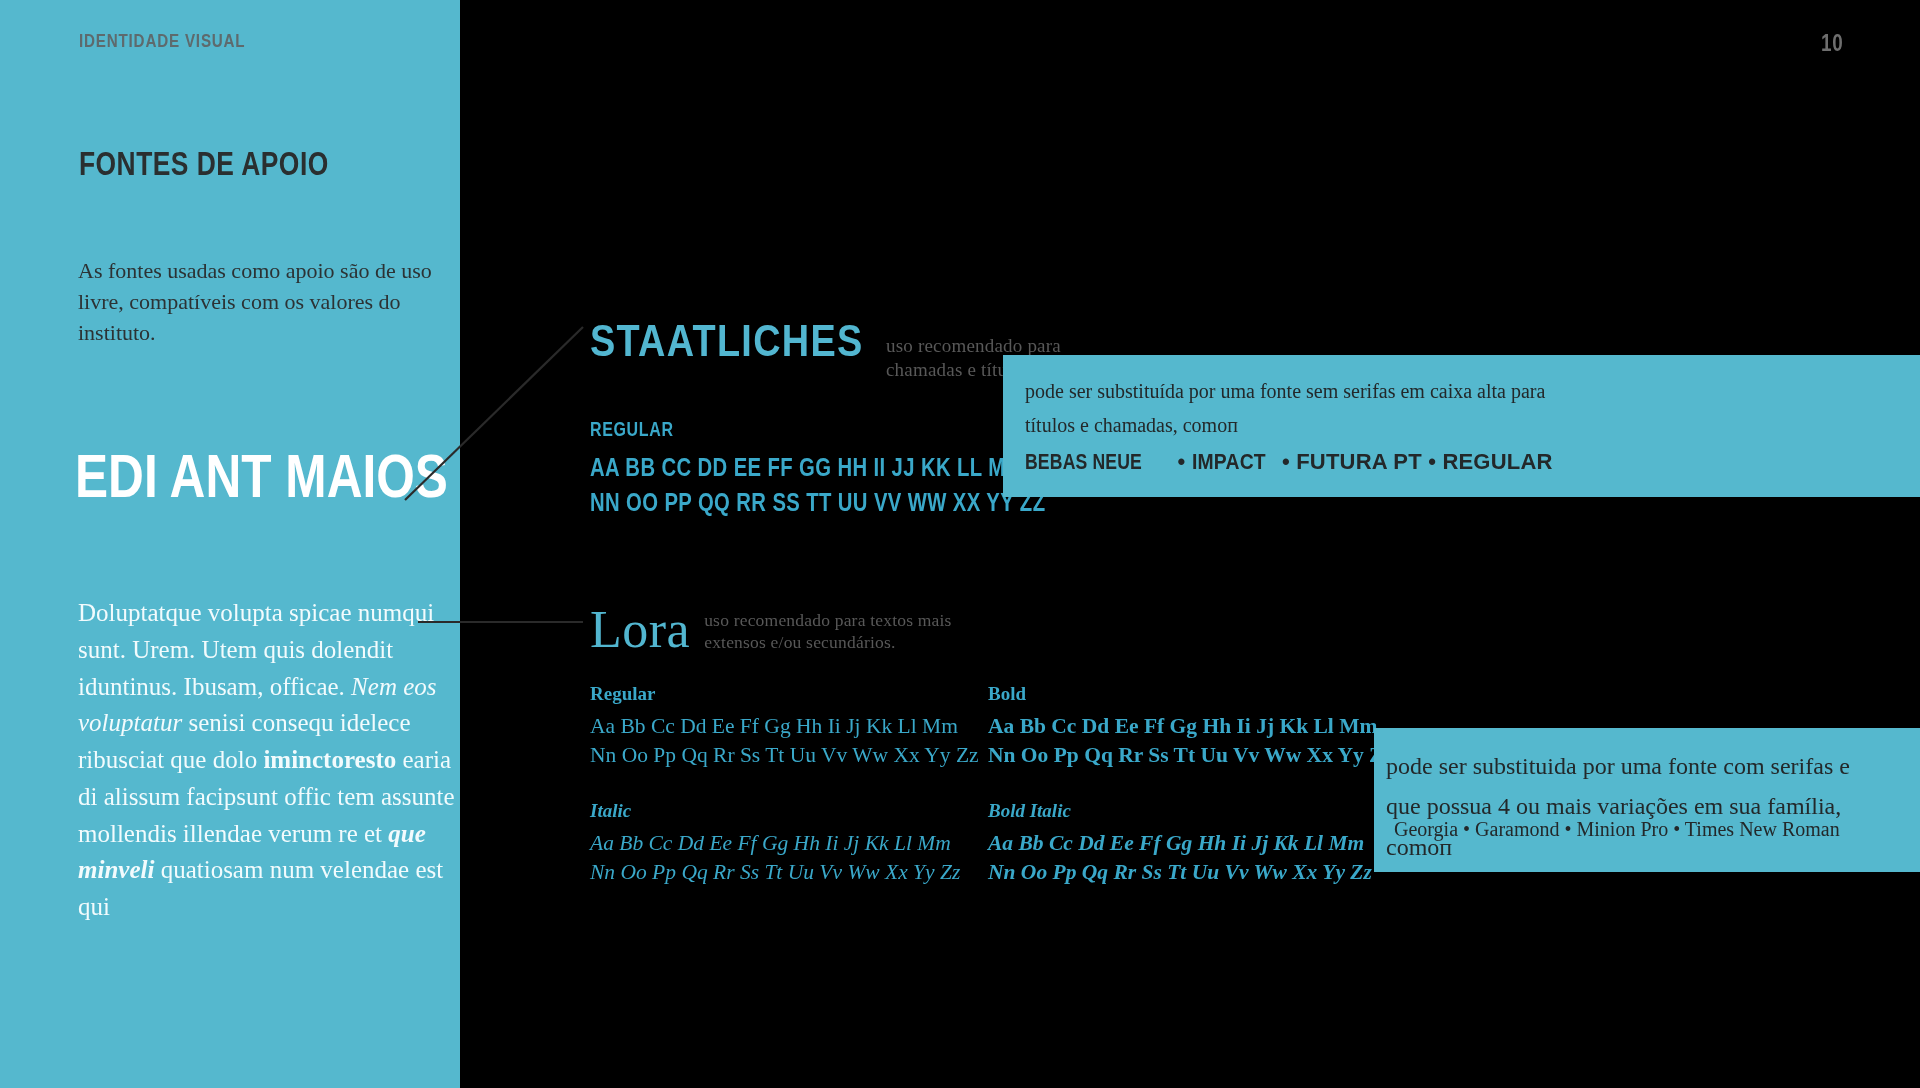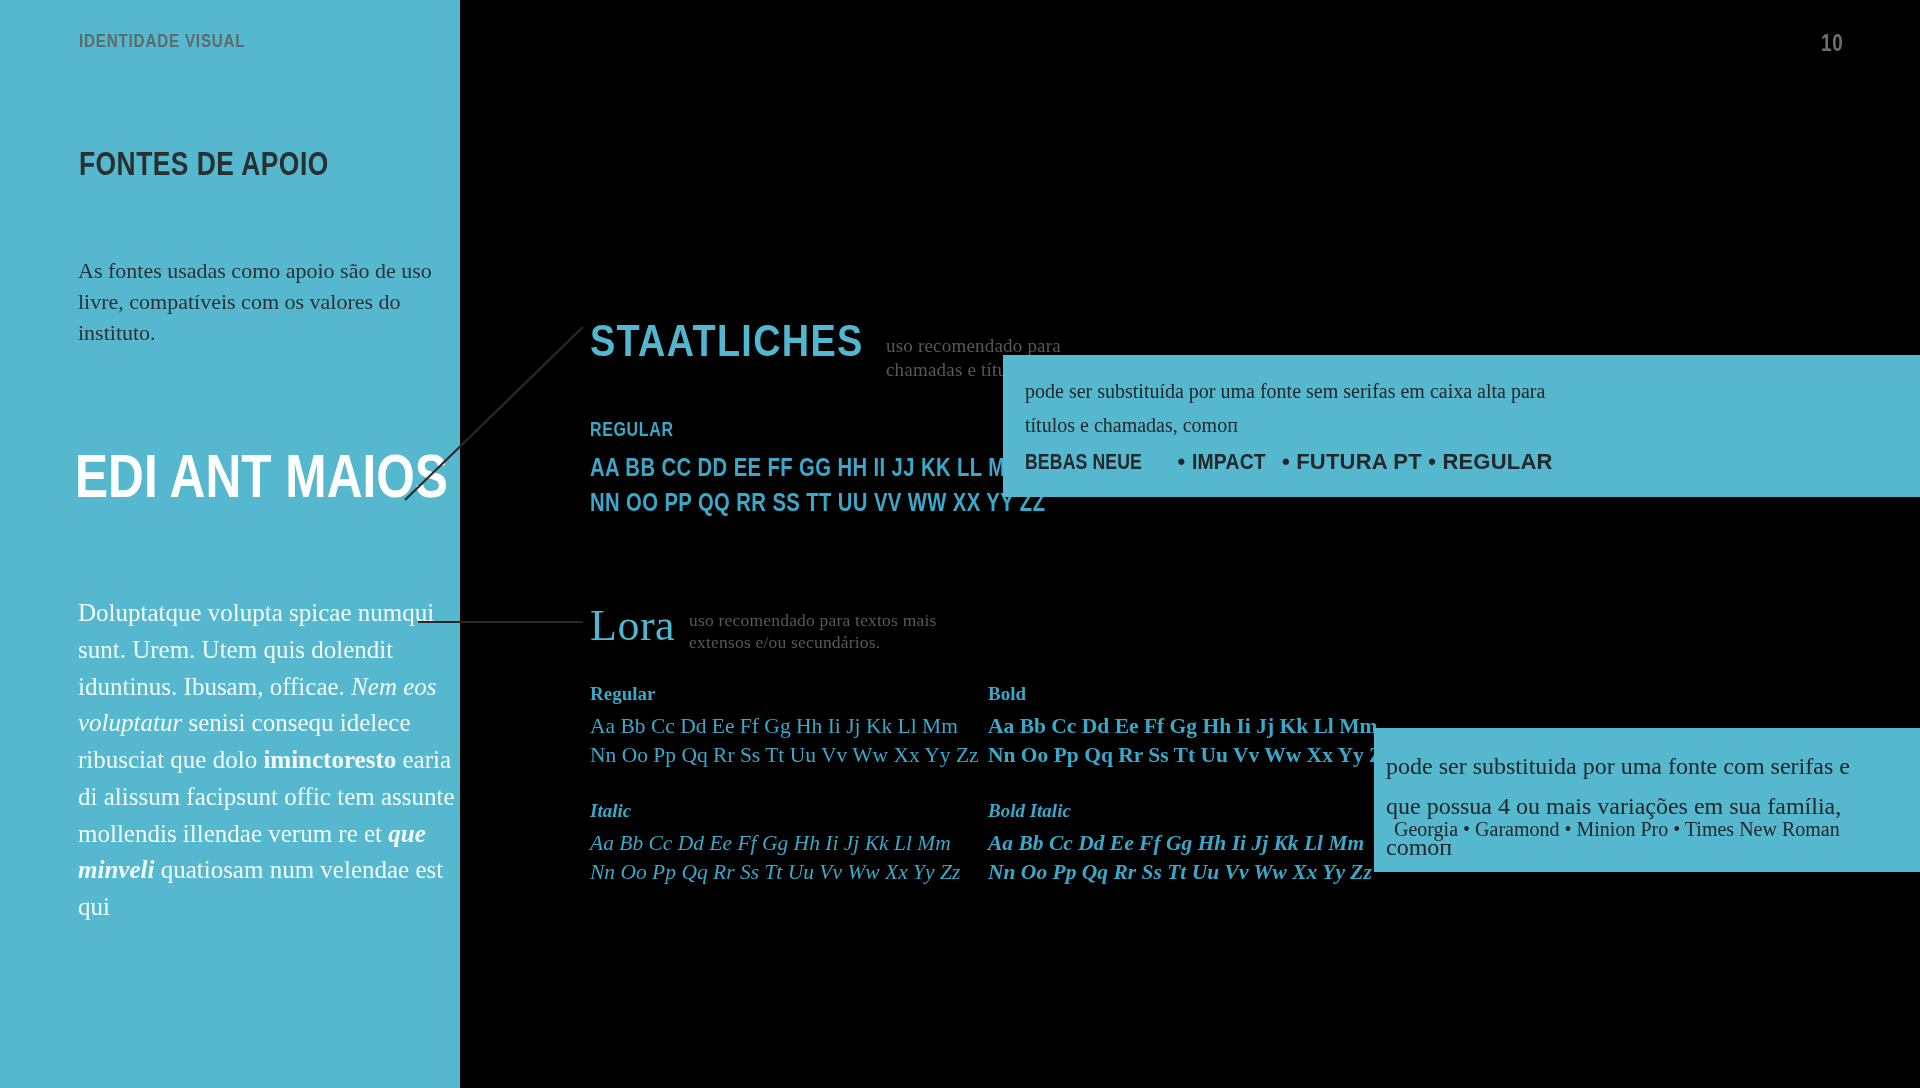--- a/index.html
+++ b/index.html
@@ -74,21 +74,21 @@
             font-size:26px;color:#3aa8c9;letter-spacing:.5px;
             transform:scaleX(.78);transform-origin:left top;
             white-space:nowrap;}
   .staat-row.r1{top:452px;}
   .staat-row.r2{top:487px;}
 
   
   .spec-lora{position:absolute;left:590px;top:600px;}
   .spec-lora .fname{display:inline-block;vertical-align:top;
             font-family:"Liberation Serif",serif;
-            font-size:44px;color:#52b6d0;letter-spacing:.5px;
+            font-size:52px;color:#52b6d0;letter-spacing:.5px;
             white-space:nowrap;}
   .spec-lora .fnote{display:inline-block;vertical-align:top;
             margin-left:14px;margin-top:10px;
             font-family:"Liberation Serif",serif;font-size:17.5px;
             line-height:1.25;color:#585858;width:270px;
             letter-spacing:.2px;}
 
   .lora-block{position:absolute;}
   .lora-block .lbl{font-family:"Liberation Serif",serif;
             font-weight:bold;font-size:19px;color:#3aa8c9;

